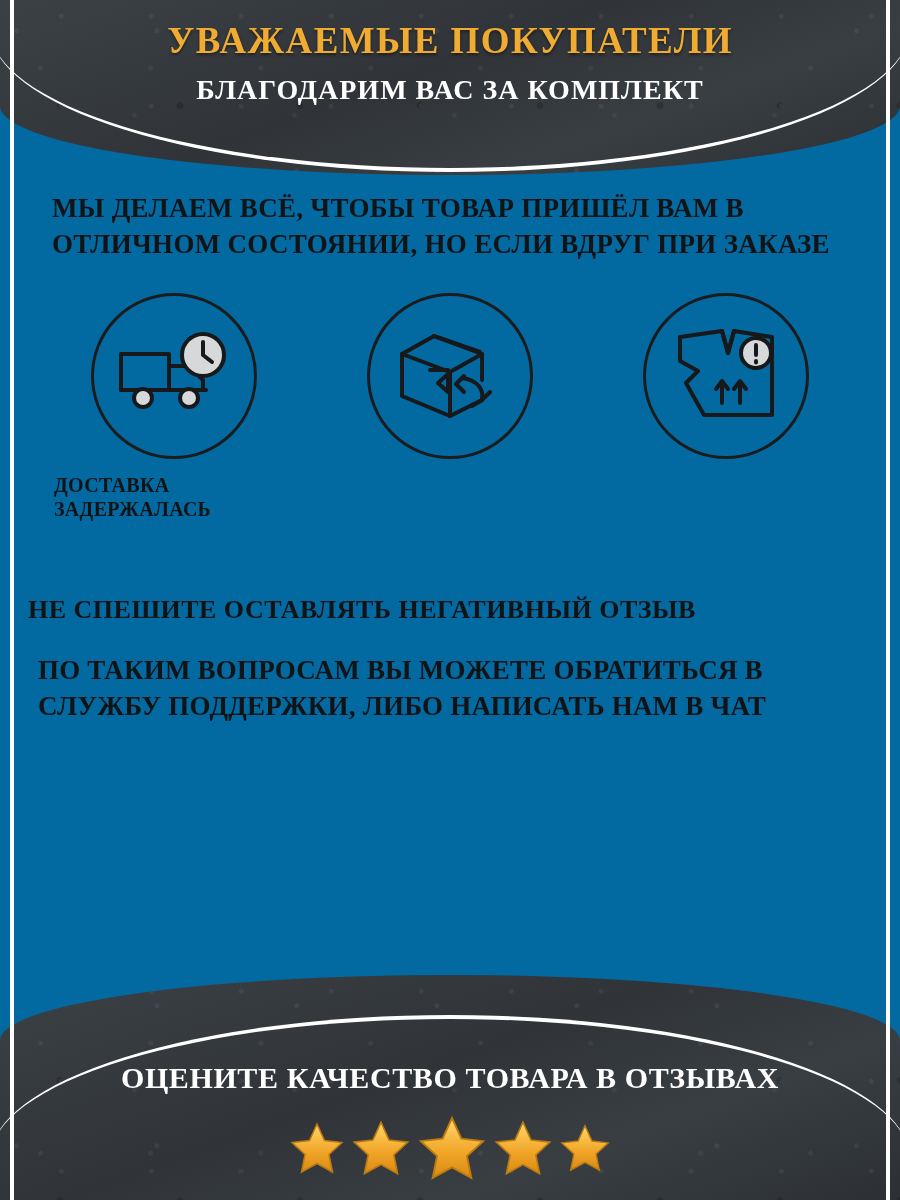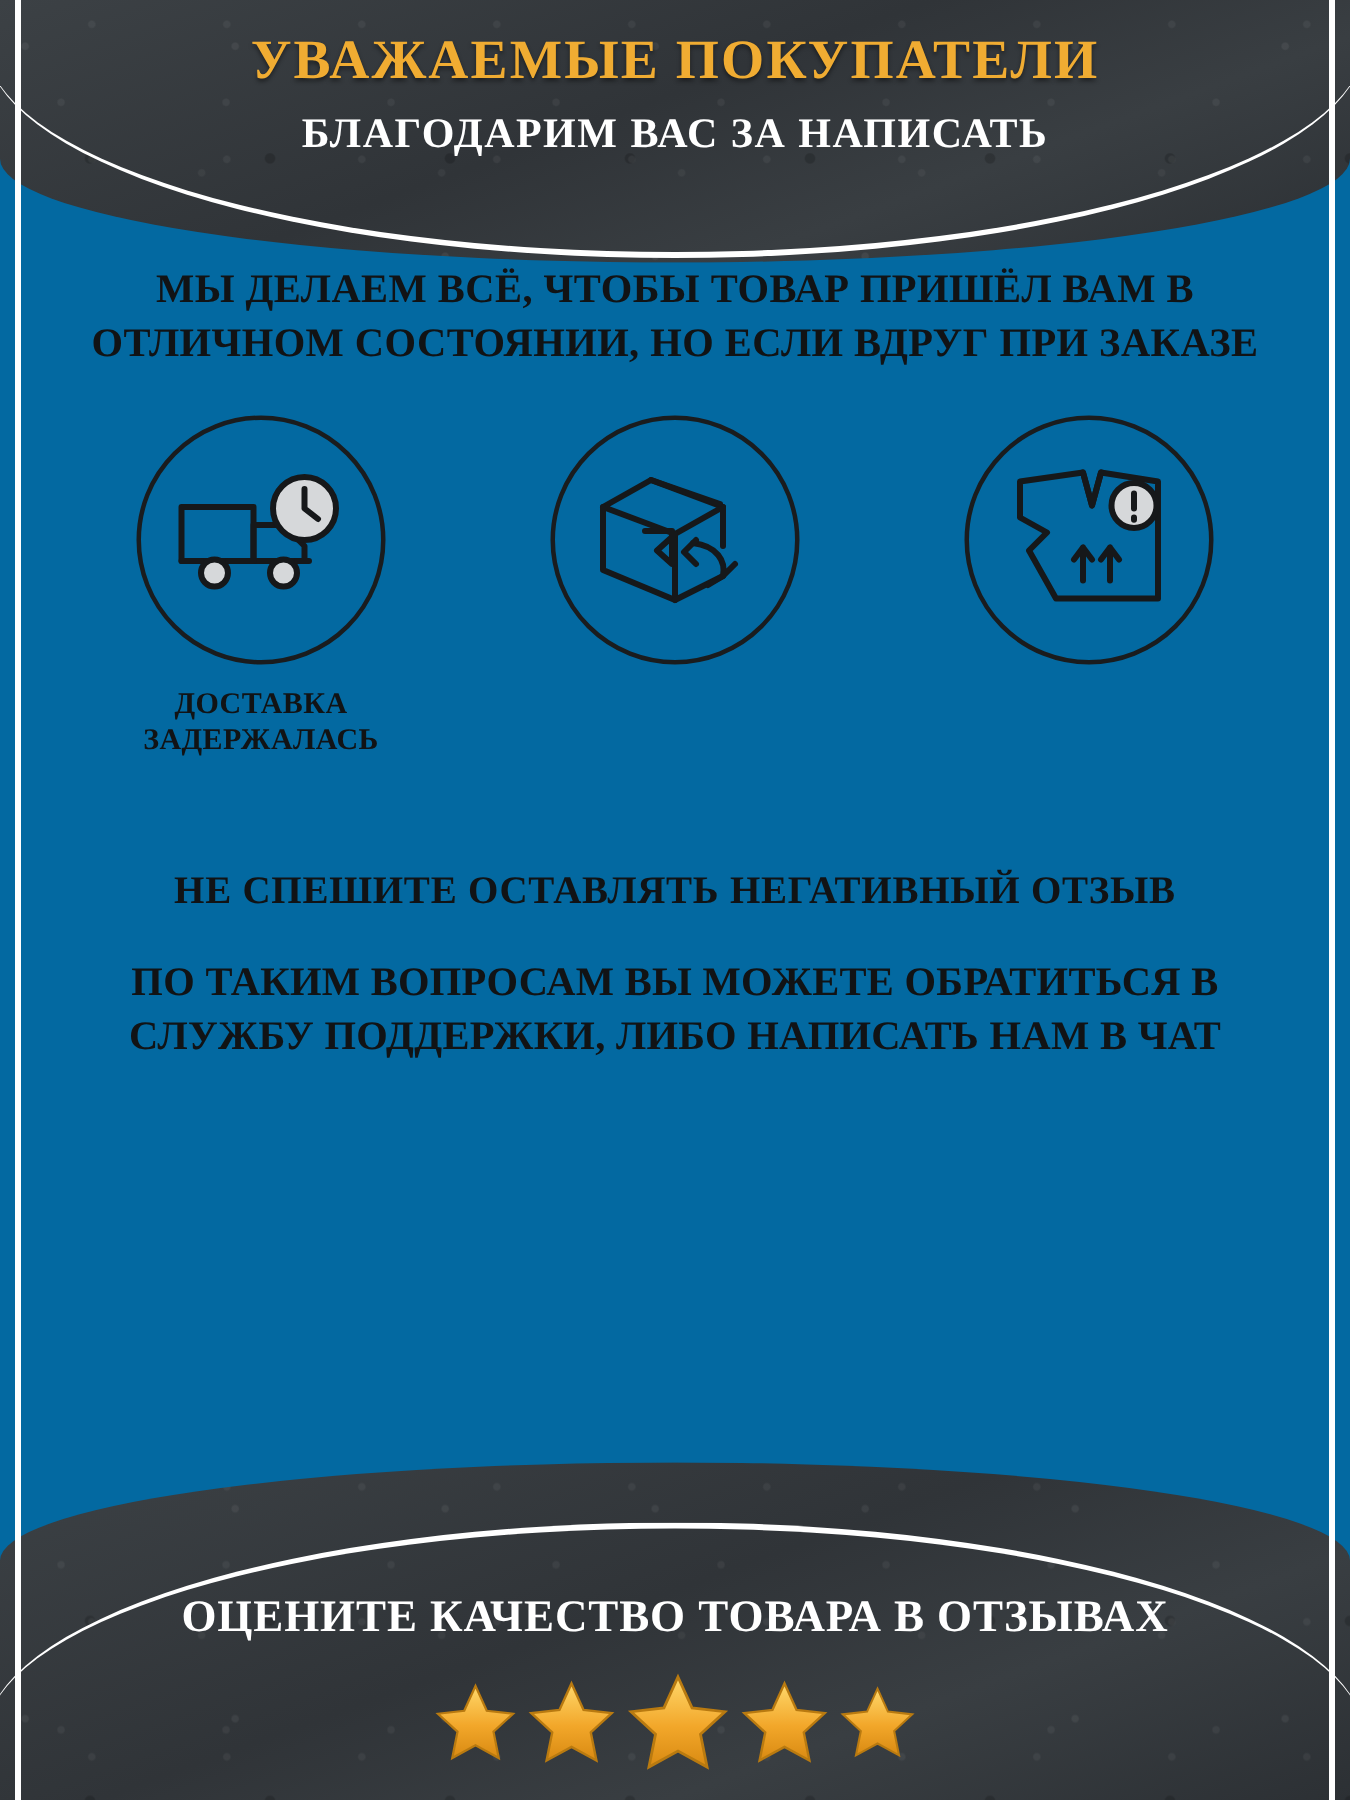--- a/index.html
+++ b/index.html
@@ -106,24 +106,23 @@
     font-size: 28px;
     font-weight: bold;
     letter-spacing: 1px;
     line-height: 1.18;
     margin-top: 12px;
   }
 
   
   .main {
     position: absolute;
-    top: 174px;
+    top: 190px;
     left: 28px;
     width: 844px;
-    text-align: center;
     color: #111315;
   }
   .lead {
     font-size: 27px;
     font-weight: bold;
     line-height: 1.35;
     letter-spacing: 0.3px;
     padding: 0 24px;
   }
 
@@ -210,21 +209,21 @@
 
   <div class="band band-top"></div>
   <div class="band band-bottom"></div>
   <div class="curve-line curve-top"></div>
   <div class="curve-line curve-bottom"></div>
   <div class="frame-line frame-left"></div>
   <div class="frame-line frame-right"></div>
 
   <div class="header">
     <div class="header-title">УВАЖАЕМЫЕ ПОКУПАТЕЛИ</div>
-    <div class="header-sub">БЛАГОДАРИМ ВАС ЗА НАПИСАТЬ</div>
+    <div class="header-sub">БЛАГОДАРИМ ВАС ЗА КОМПЛЕКТ</div>
   </div>
 
   <div class="main">
 
     <div class="lead">МЫ ДЕЛАЕМ ВСЁ, ЧТОБЫ ТОВАР ПРИШЁЛ ВАМ В ОТЛИЧНОМ СОСТОЯНИИ, НО ЕСЛИ ВДРУГ ПРИ ЗАКАЗЕ</div>
 
     <div class="icons-row">
 
       <div class="icon-col">
         <div class="icon-circle">

